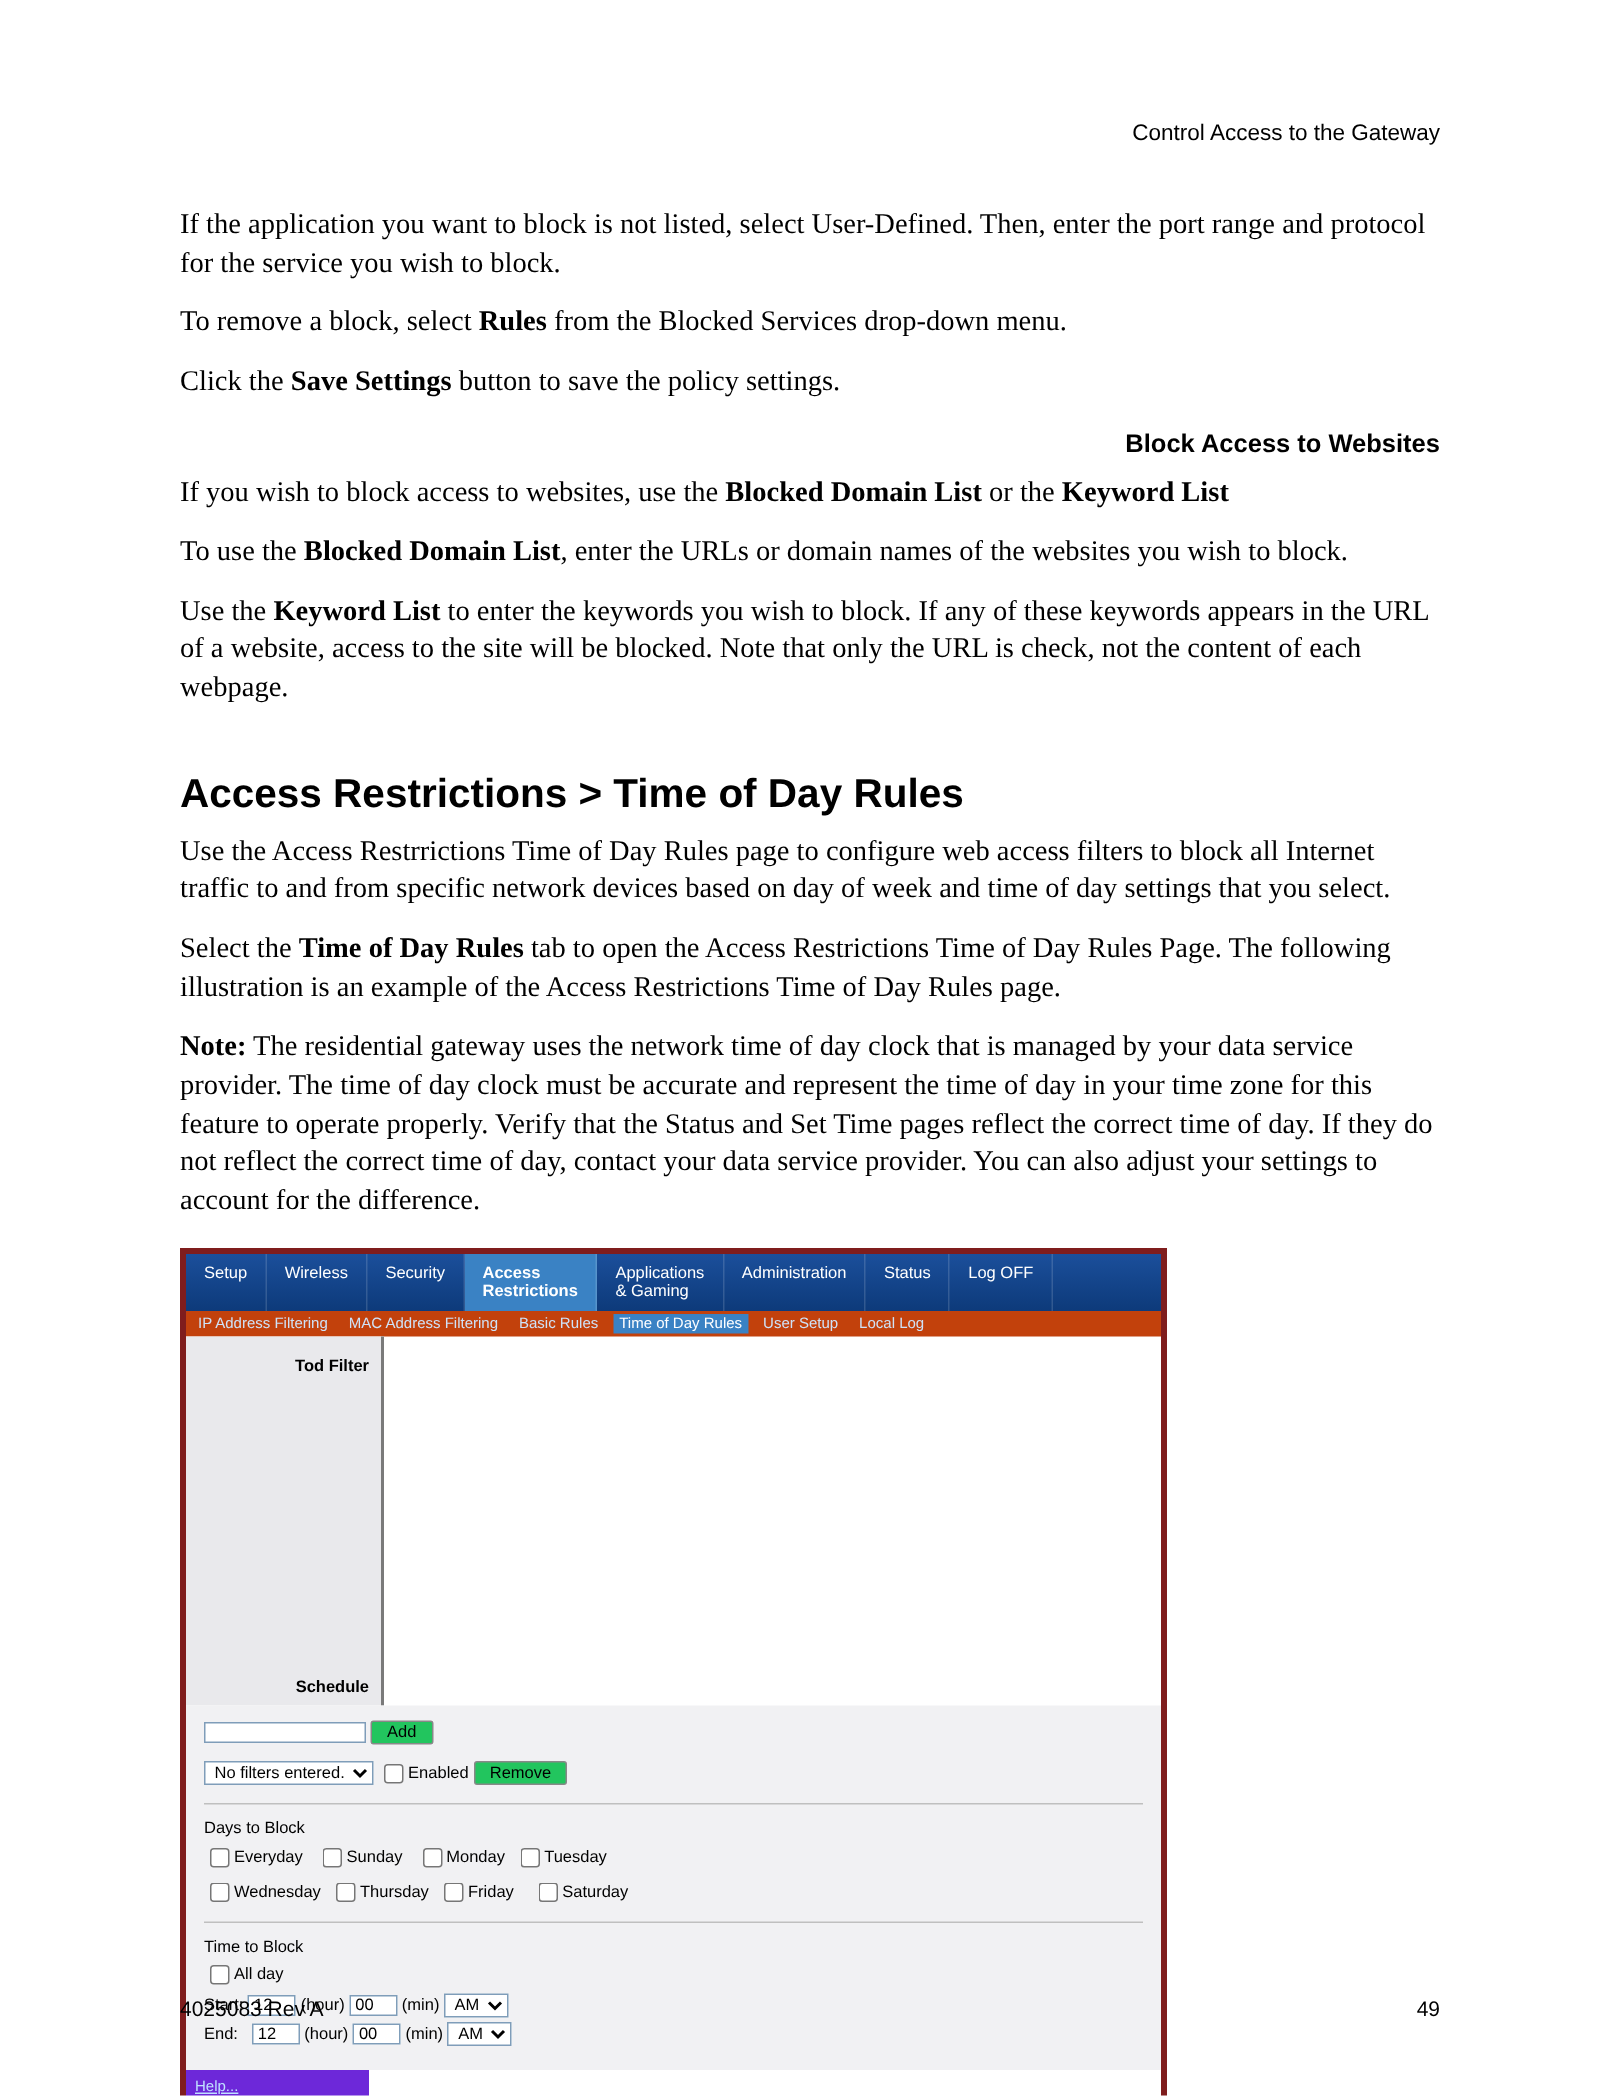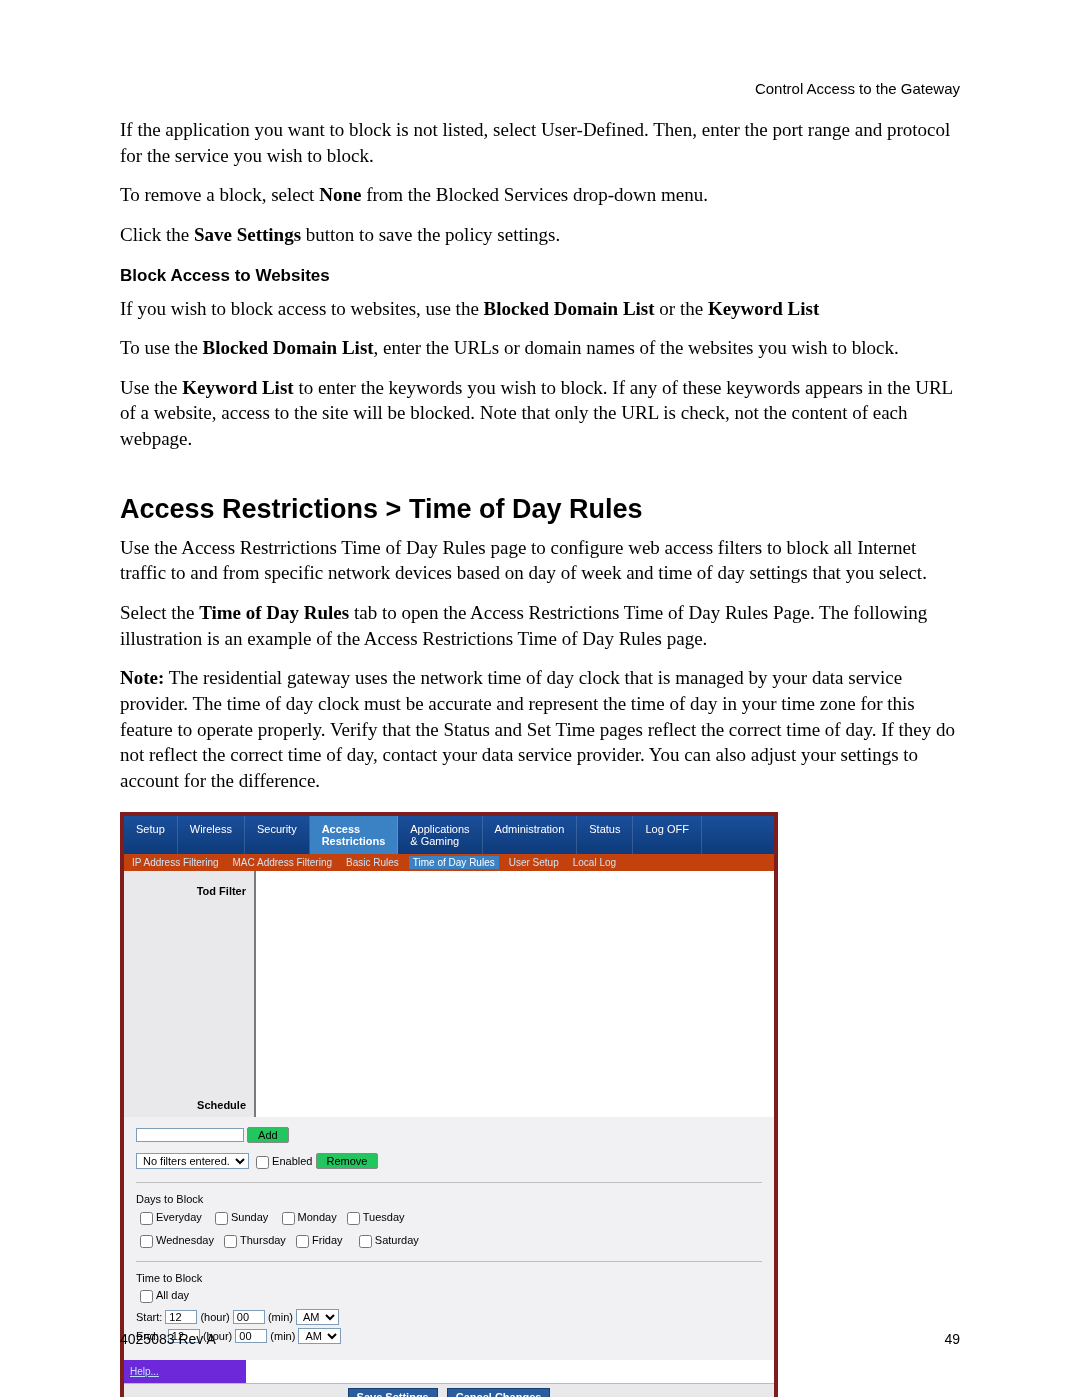--- a/index.html
+++ b/index.html
@@ -13,32 +13,33 @@
     width: 1080px;
     height: 1397px;
     position: relative;
     box-sizing: border-box;
     padding: 80px 120px 50px 120px;
   }
   .header-right {
     text-align: right;
     font-family: Arial, Helvetica, sans-serif;
     font-size: 15px;
-    margin-bottom: 20px;
+    margin-bottom: 40px;
   }
   .body-text {
     font-size: 19px;
     line-height: 1.35;
     margin: 0 0 14px 0;
   }
   .subhead {
     font-family: Arial, Helvetica, sans-serif;
     font-weight: bold;
     font-size: 17px;
     margin: 18px 0 10px 0;
+    text-align: right;
   }
   .section-title {
     font-family: Arial, Helvetica, sans-serif;
     font-weight: bold;
     font-size: 27px;
     margin: 42px 0 10px 0;
   }
   b { font-weight: bold; }
 
   
@@ -164,21 +165,21 @@
 </head>
 <body>
 
 <div class="page">
 
   <div class="header-right">Control Access to the Gateway</div>
 
   <p class="body-text">If the application you want to block is not listed, select User-Defined. Then, enter the port range and protocol for the service you wish to block.</p>
 
   <p class="body-text">
-    <span>To remove a block, select </span><b>None</b><span> from the Blocked Services drop-down menu.</span>
+    <span>To remove a block, select </span><b>Rules</b><span> from the Blocked Services drop-down menu.</span>
   </p>
 
   <p class="body-text">
     <span>Click the </span><b>Save Settings</b><span> button to save the policy settings.</span>
   </p>
 
   <div class="subhead">Block Access to Websites</div>
 
   <p class="body-text">
     <span>If you wish to block access to websites, use the </span><b>Blocked Domain List</b><span> or the </span><b>Keyword List</b>

